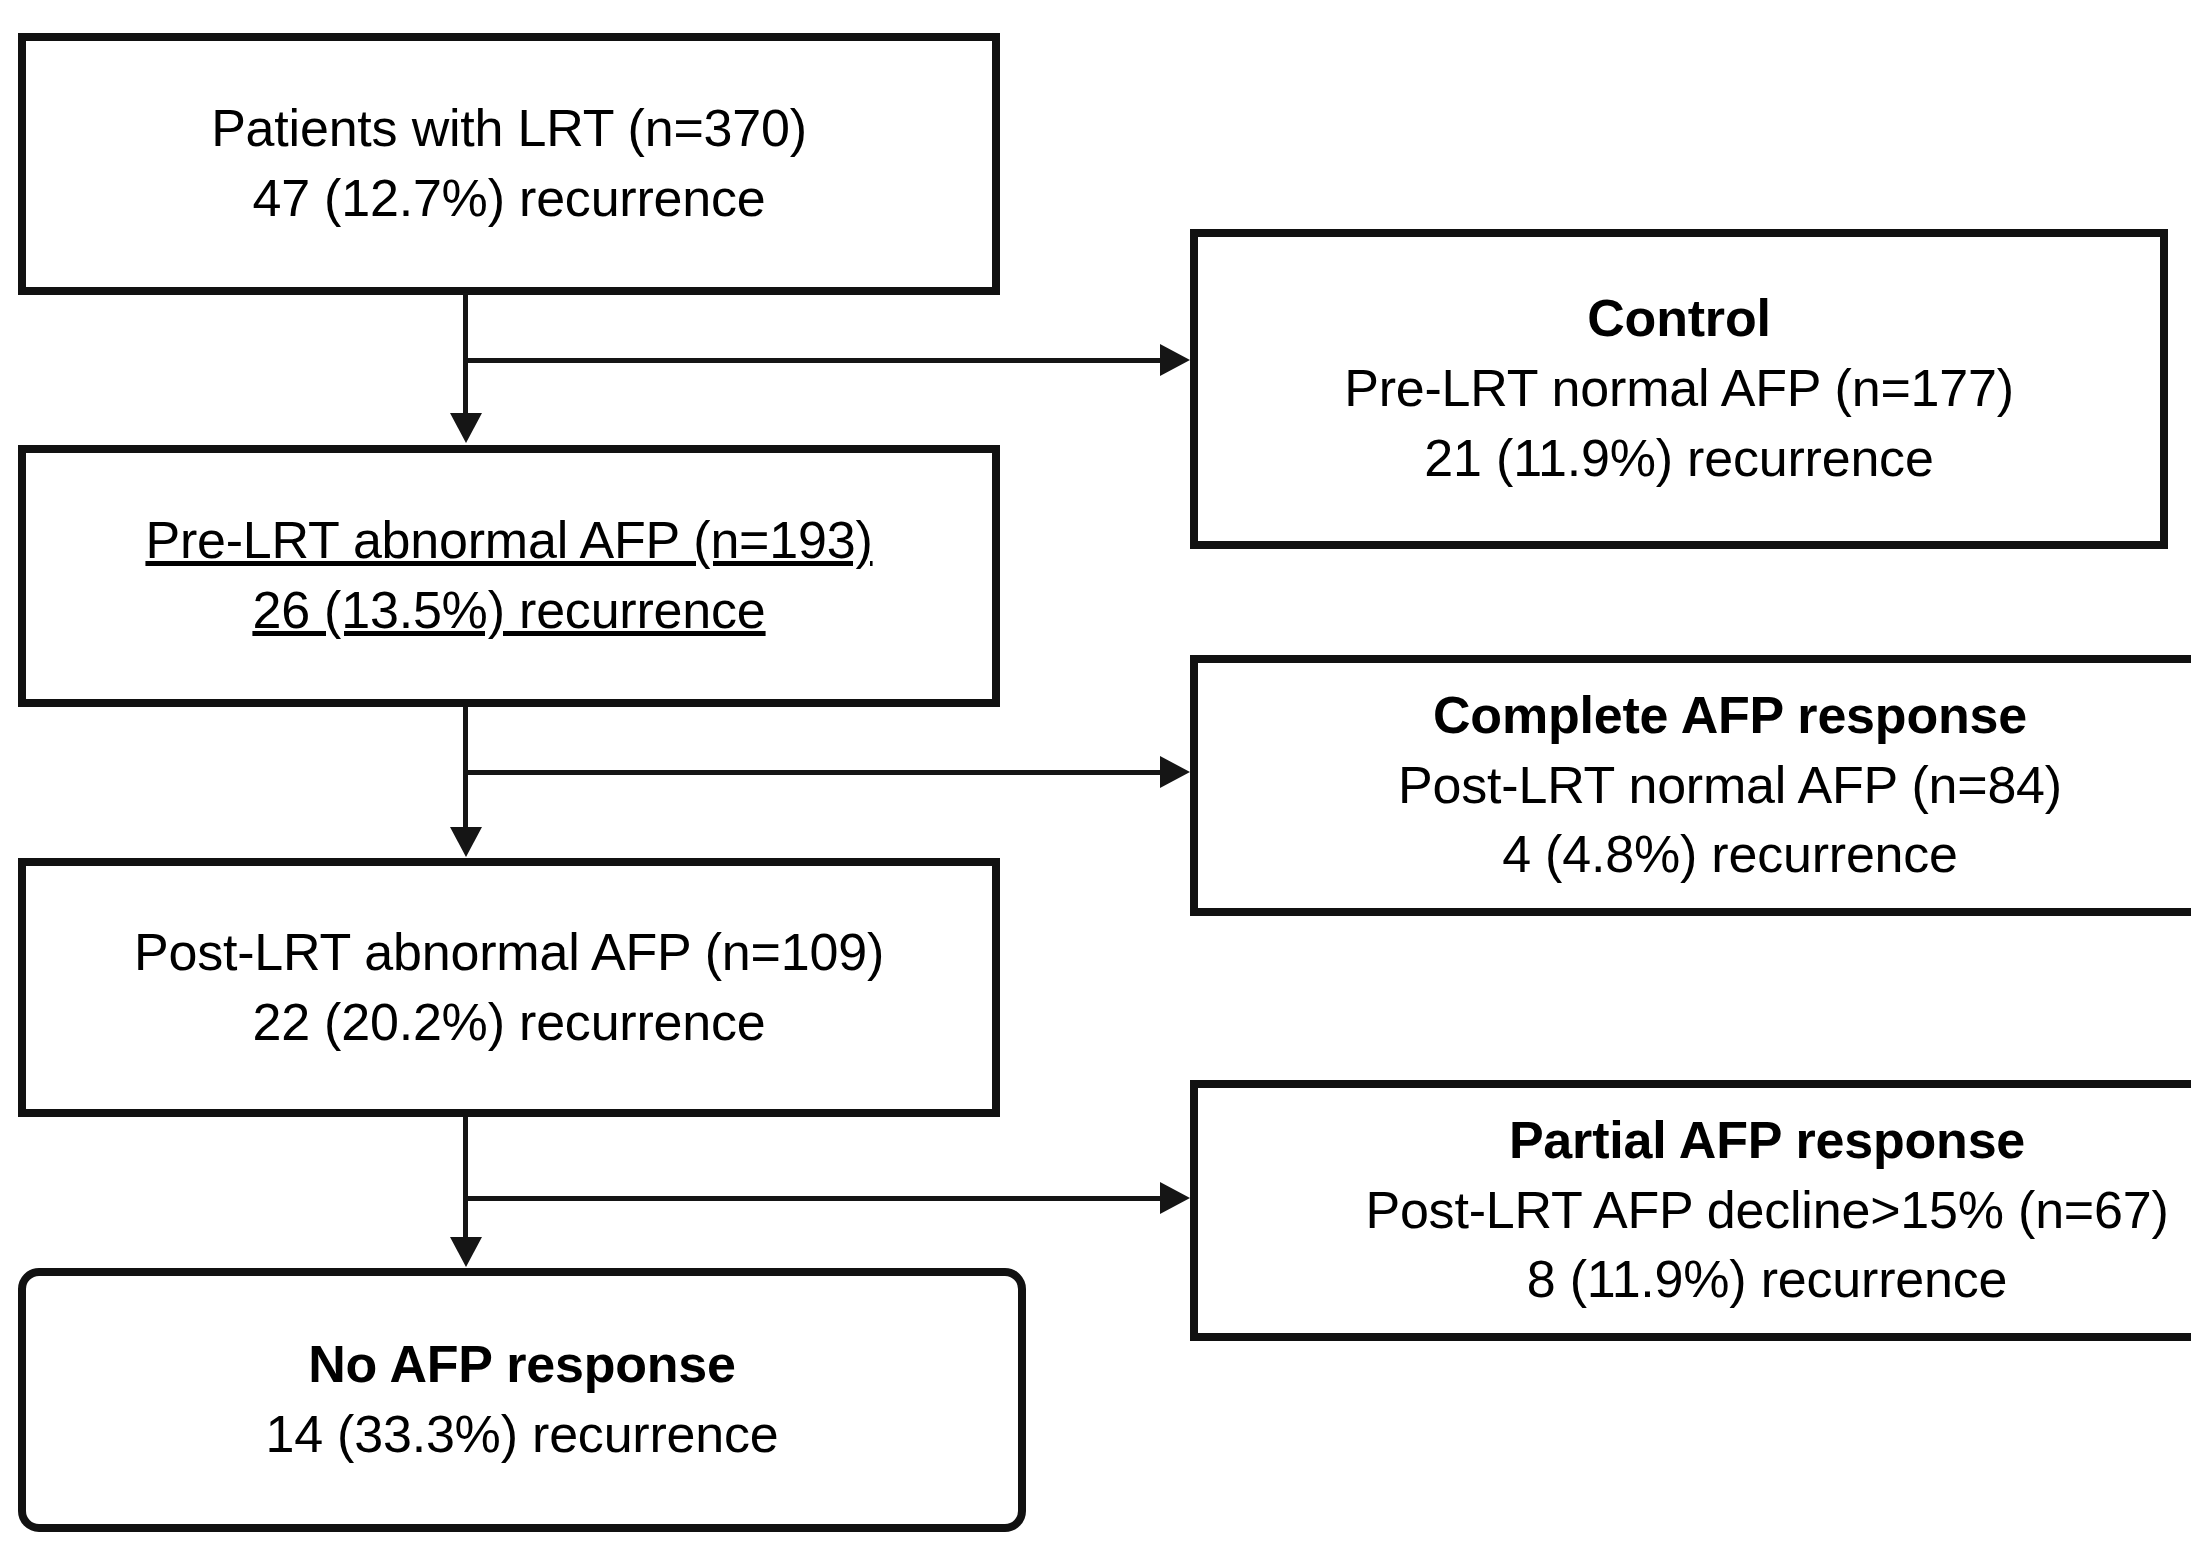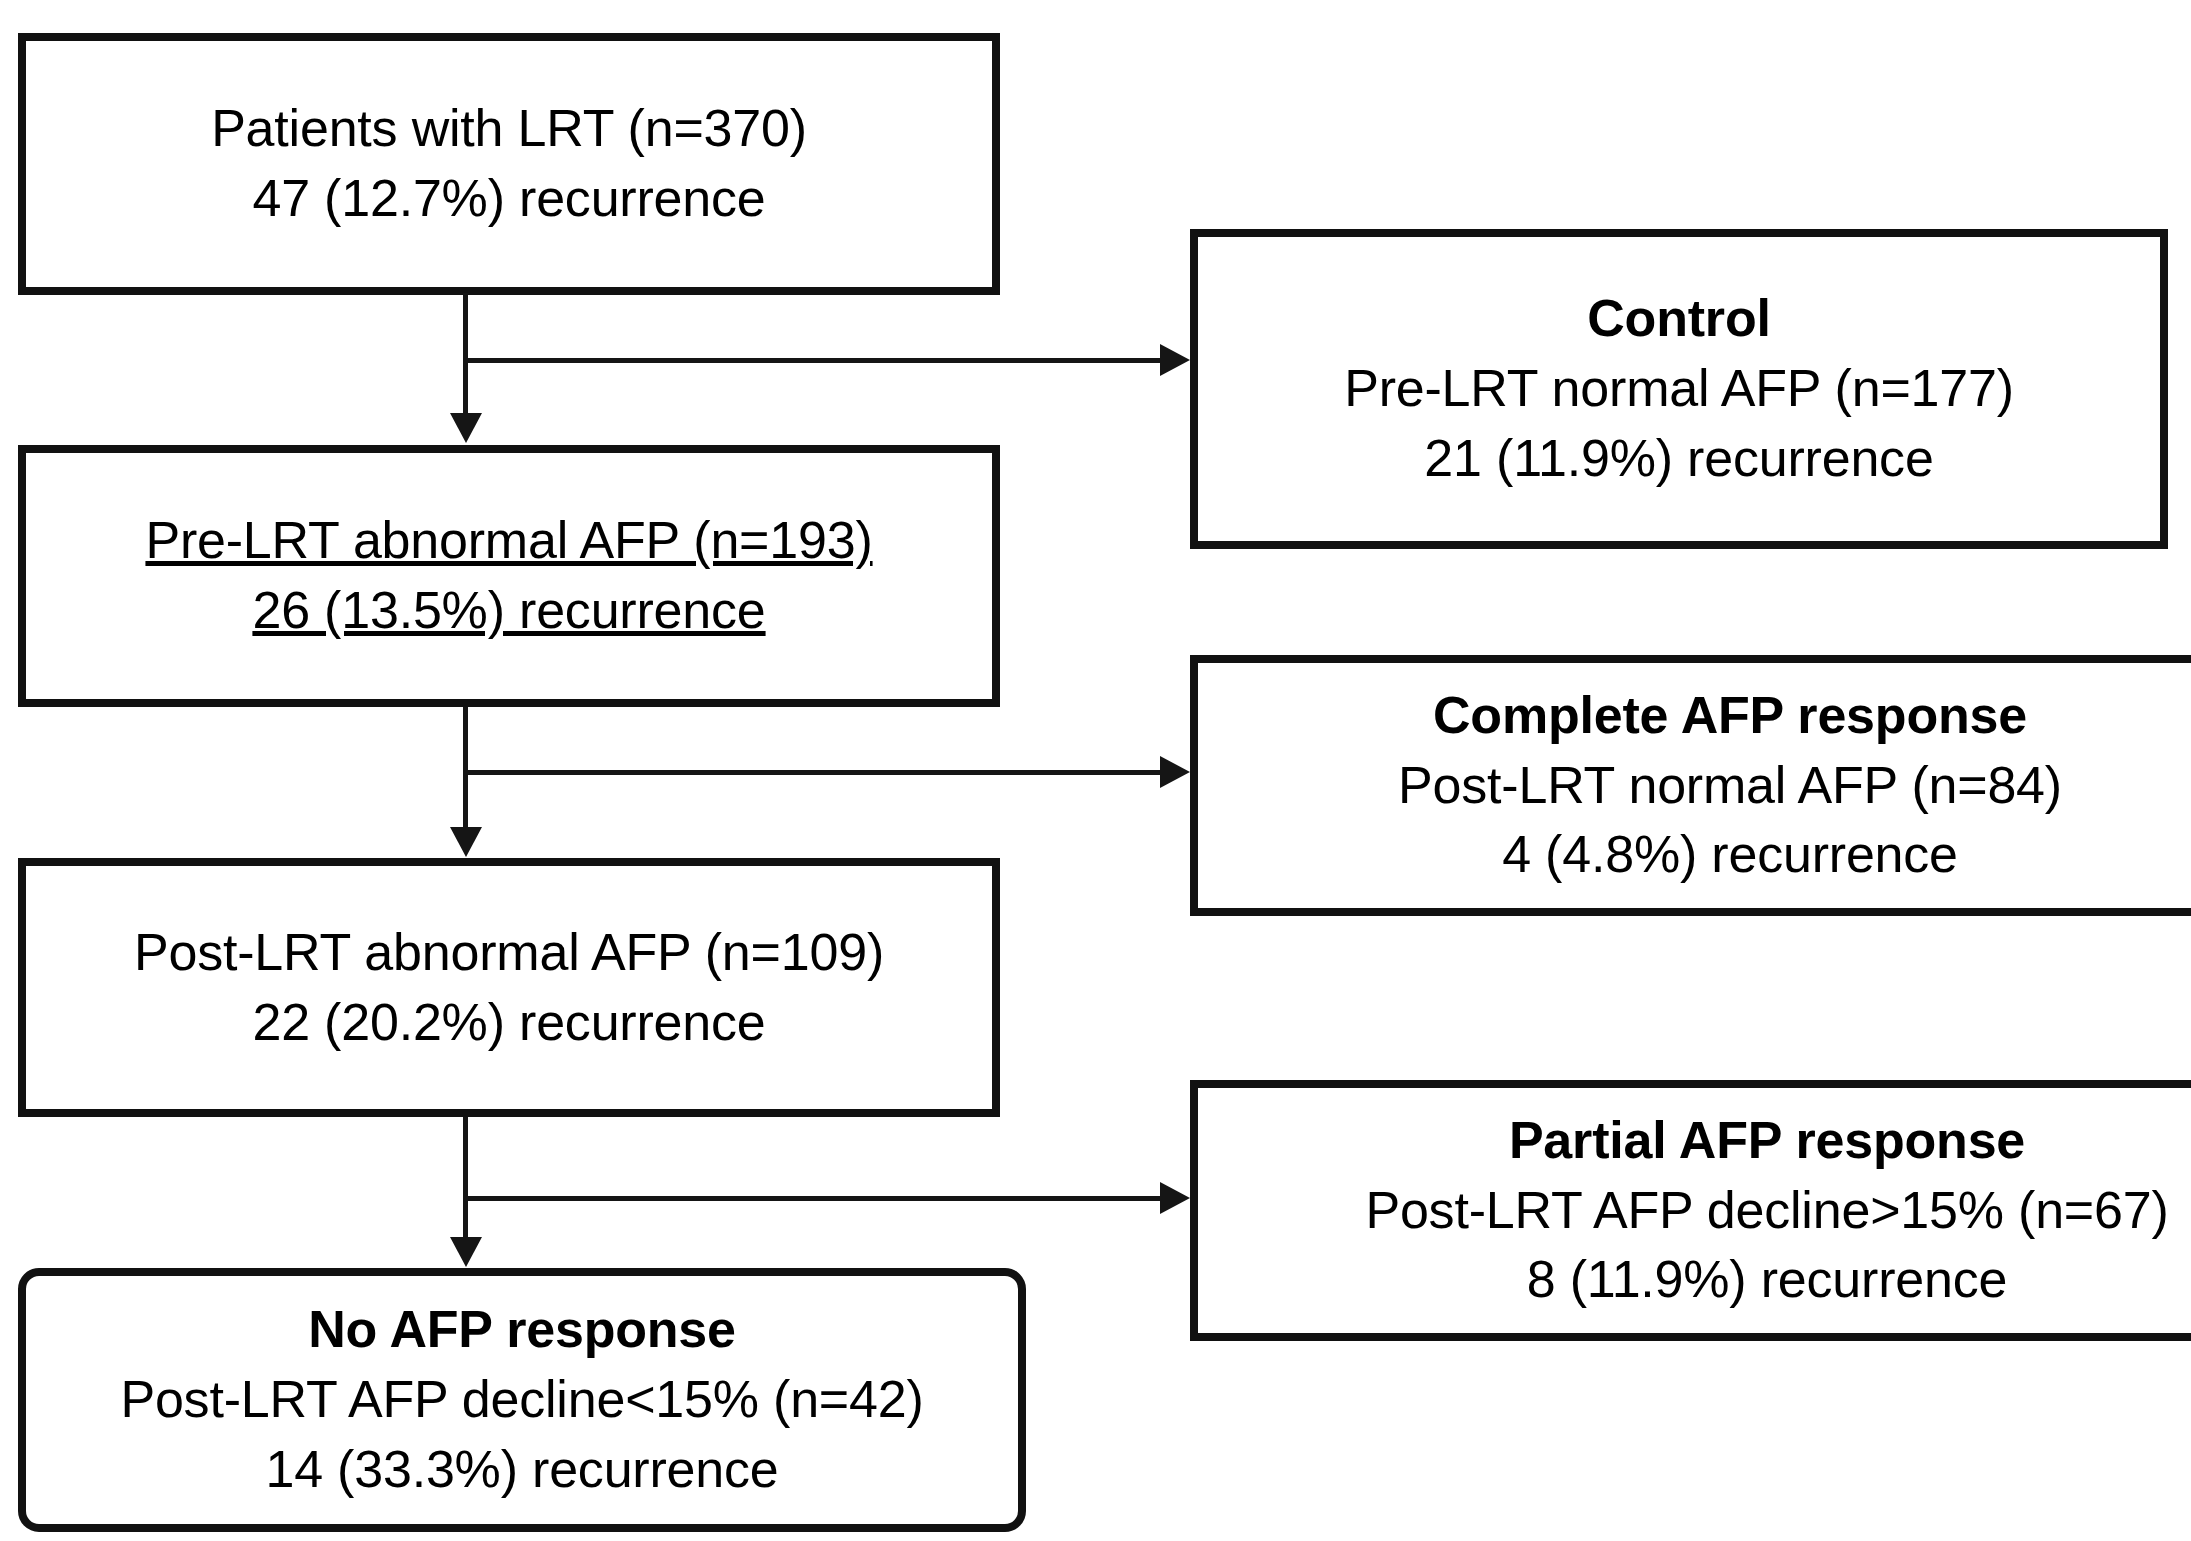--- a/index.html
+++ b/index.html
@@ -91,21 +91,20 @@
     <span class="line">26 (13.5%) recurrence</span>
   </div>
 
   <div class="node" id="node-post-lrt-abn">
     <span class="line">Post-LRT abnormal AFP (n=109)</span>
     <span class="line">22 (20.2%) recurrence</span>
   </div>
 
   <div class="node" id="node-no-response">
     <span class="line hdr">No AFP response</span>
-    <span class="line">Post-LRT AFP decline&lt;15%  (n=42)</span>
     <span class="line">14 (33.3%) recurrence</span>
   </div>
 
   <div class="node" id="node-control">
     <span class="line hdr">Control</span>
     <span class="line">Pre-LRT normal AFP (n=177)</span>
     <span class="line">21 (11.9%) recurrence</span>
   </div>
 
   <div class="node" id="node-complete-resp">

